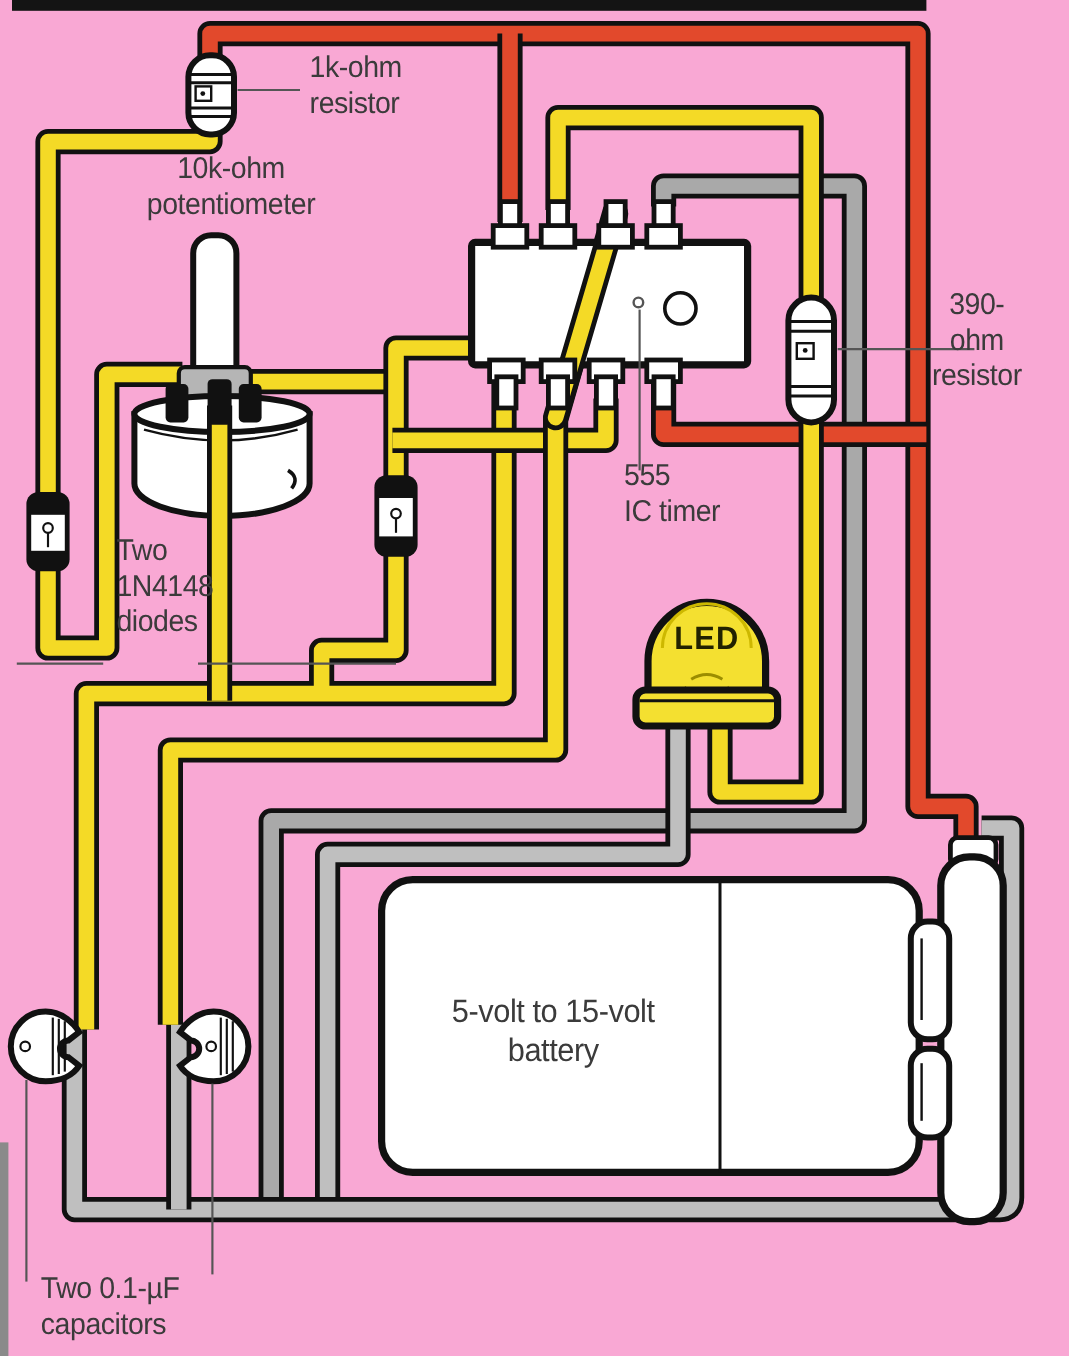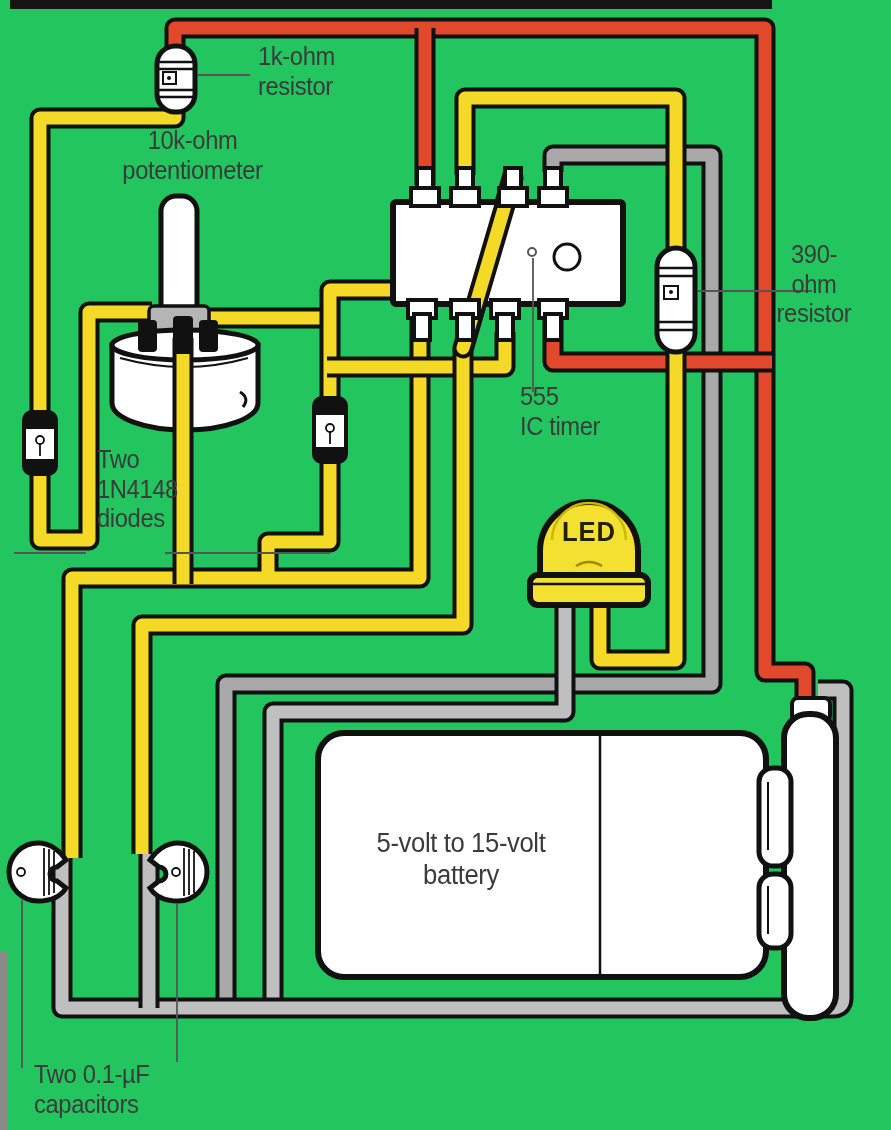--- a/index.html
+++ b/index.html
@@ -1,18 +1,18 @@
 <!DOCTYPE html>
 <html><head>
 <meta charset="utf-8">
 <style>
   html,body{margin:0;padding:0;}
   body{width:891px;height:1130px;overflow:hidden;background:#c8c8c8;
        font-family:"Liberation Sans", sans-serif;}
-  #stage{position:relative;width:891px;height:1130px;background:#22c55e;}
+  #stage{position:relative;width:891px;height:1130px;background:#f9a8d4;}
   svg{position:absolute;left:0;top:0;}
   .lbl{position:absolute;color:#3b3b3b;font-size:25px;line-height:1.18;
        letter-spacing:-0.4px;transform:scaleX(.95);transform-origin:left top;}
   .lbl .ln{white-space:nowrap;}
   .center{text-align:center;}
   #lbl-led{color:#222200;font-size:27px;font-weight:bold;letter-spacing:1px;}
 </style>
 </head>
 <body>
 <div id="stage">

